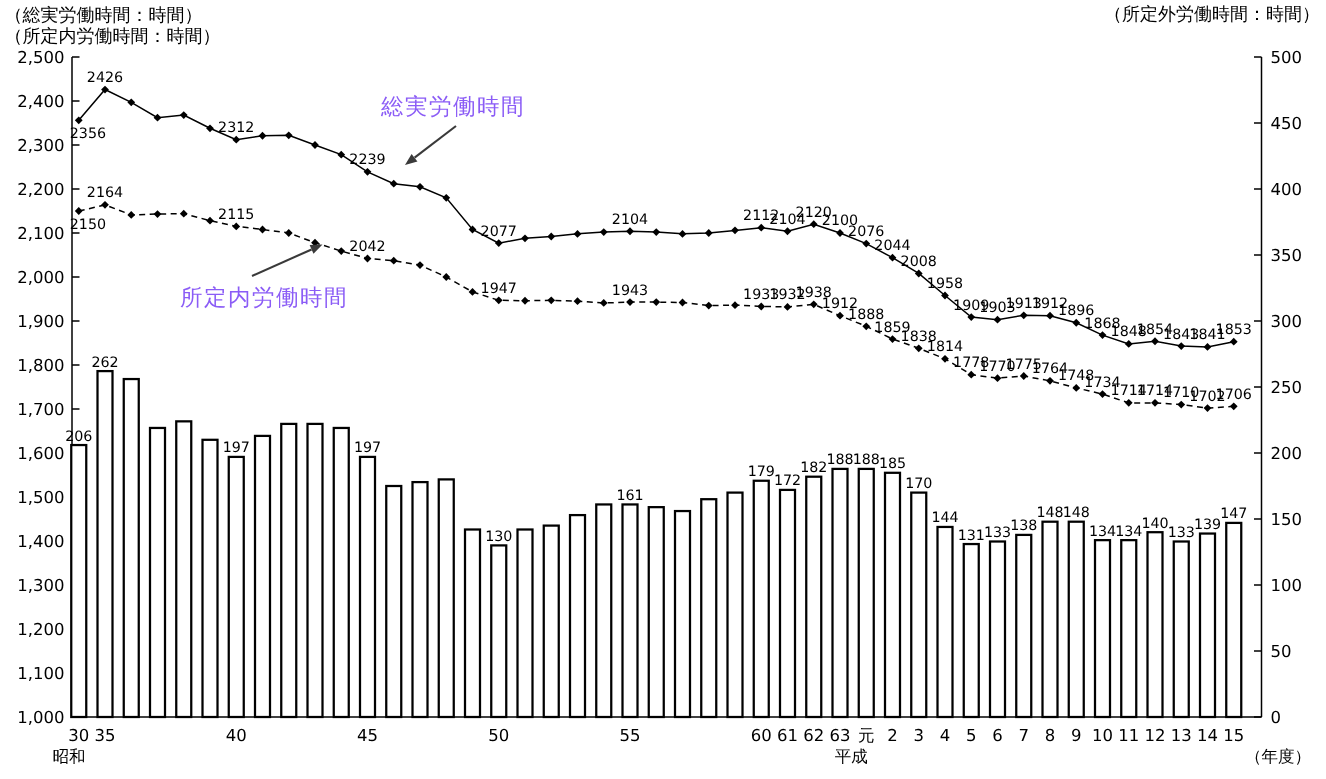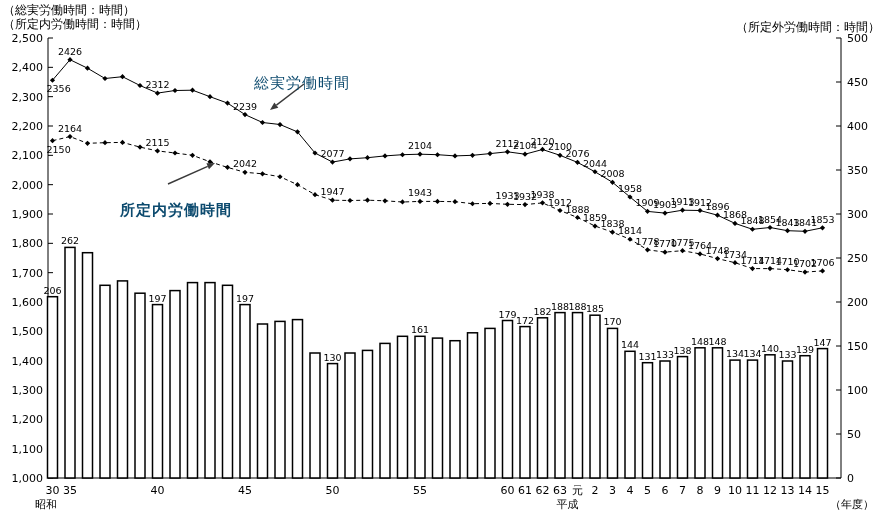--- a/index.html
+++ b/index.html
@@ -1,24 +1,24 @@
 <!DOCTYPE html>
 <html><head>
 <meta charset="utf-8">
 <style>
   html,body{margin:0;padding:0;background:#fff;}
   body{font-family:"DejaVu Sans","Liberation Sans",sans-serif;}
   .chart-container{position:relative;width:884px;height:519px;background:#ffffff;overflow:hidden;color:#000;}
   .hdr{position:absolute;font-size:12px;line-height:14px;color:#000;white-space:nowrap;}
   .hdr-left1{left:3px;top:3px;}
   .hdr-left2{left:3px;top:17px;}
-  .hdr-right{right:4px;top:20px;text-align:center;}
-  .anno{position:absolute;font-size:15px;color:#0c4a6e;white-space:nowrap;letter-spacing:1px;margin-top:12px;}
+  .hdr-right{right:4px;top:2px;text-align:center;}
+  .anno{position:absolute;font-size:15px;color:#8b5cf6;white-space:nowrap;letter-spacing:1px;}
   .anno-total{left:254px;top:62px;}
-  .anno-sched{left:120px;top:189px;font-weight:bold;}
+  .anno-sched{left:120px;top:189px;}
   .anno-ot{left:362px;top:276px;}
   #plot{position:absolute;left:0;top:0;}
 </style>
 </head>
 <body>
 
 <div class="chart-container">
   <svg id="plot" width="884" height="519" xmlns="http://www.w3.org/2000/svg">
       <line x1="48" y1="38" x2="48" y2="478" stroke="#000" stroke-width="1"></line>
       <line x1="841" y1="38" x2="841" y2="478" stroke="#000" stroke-width="1"></line>

